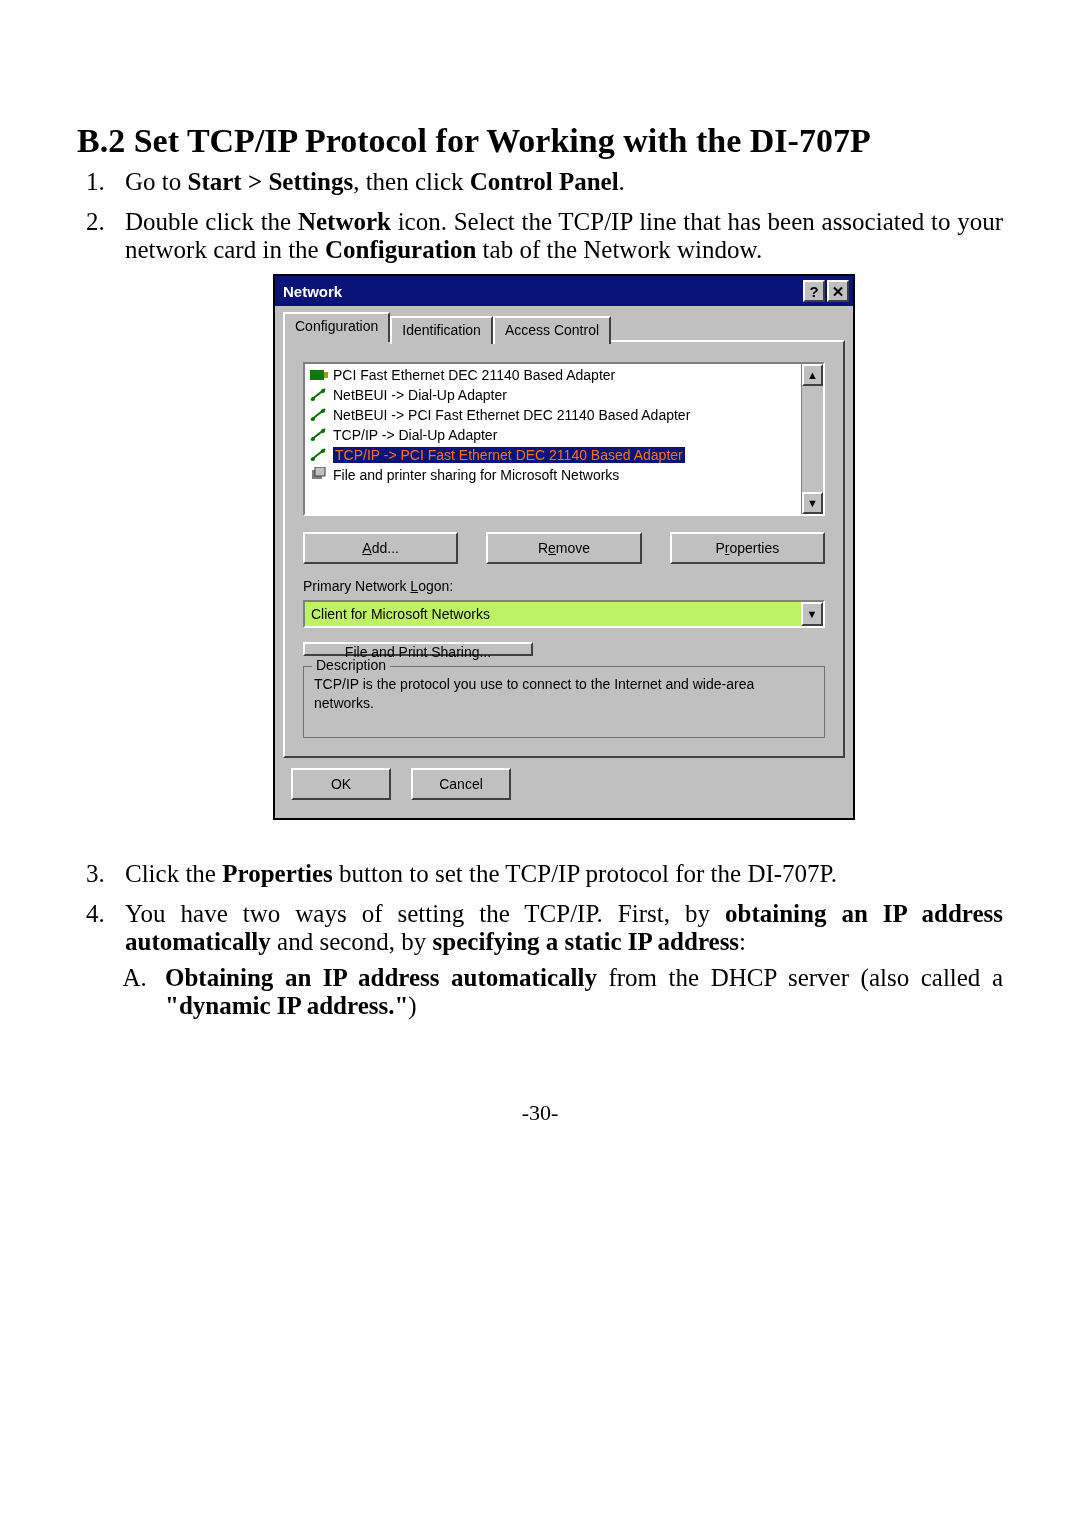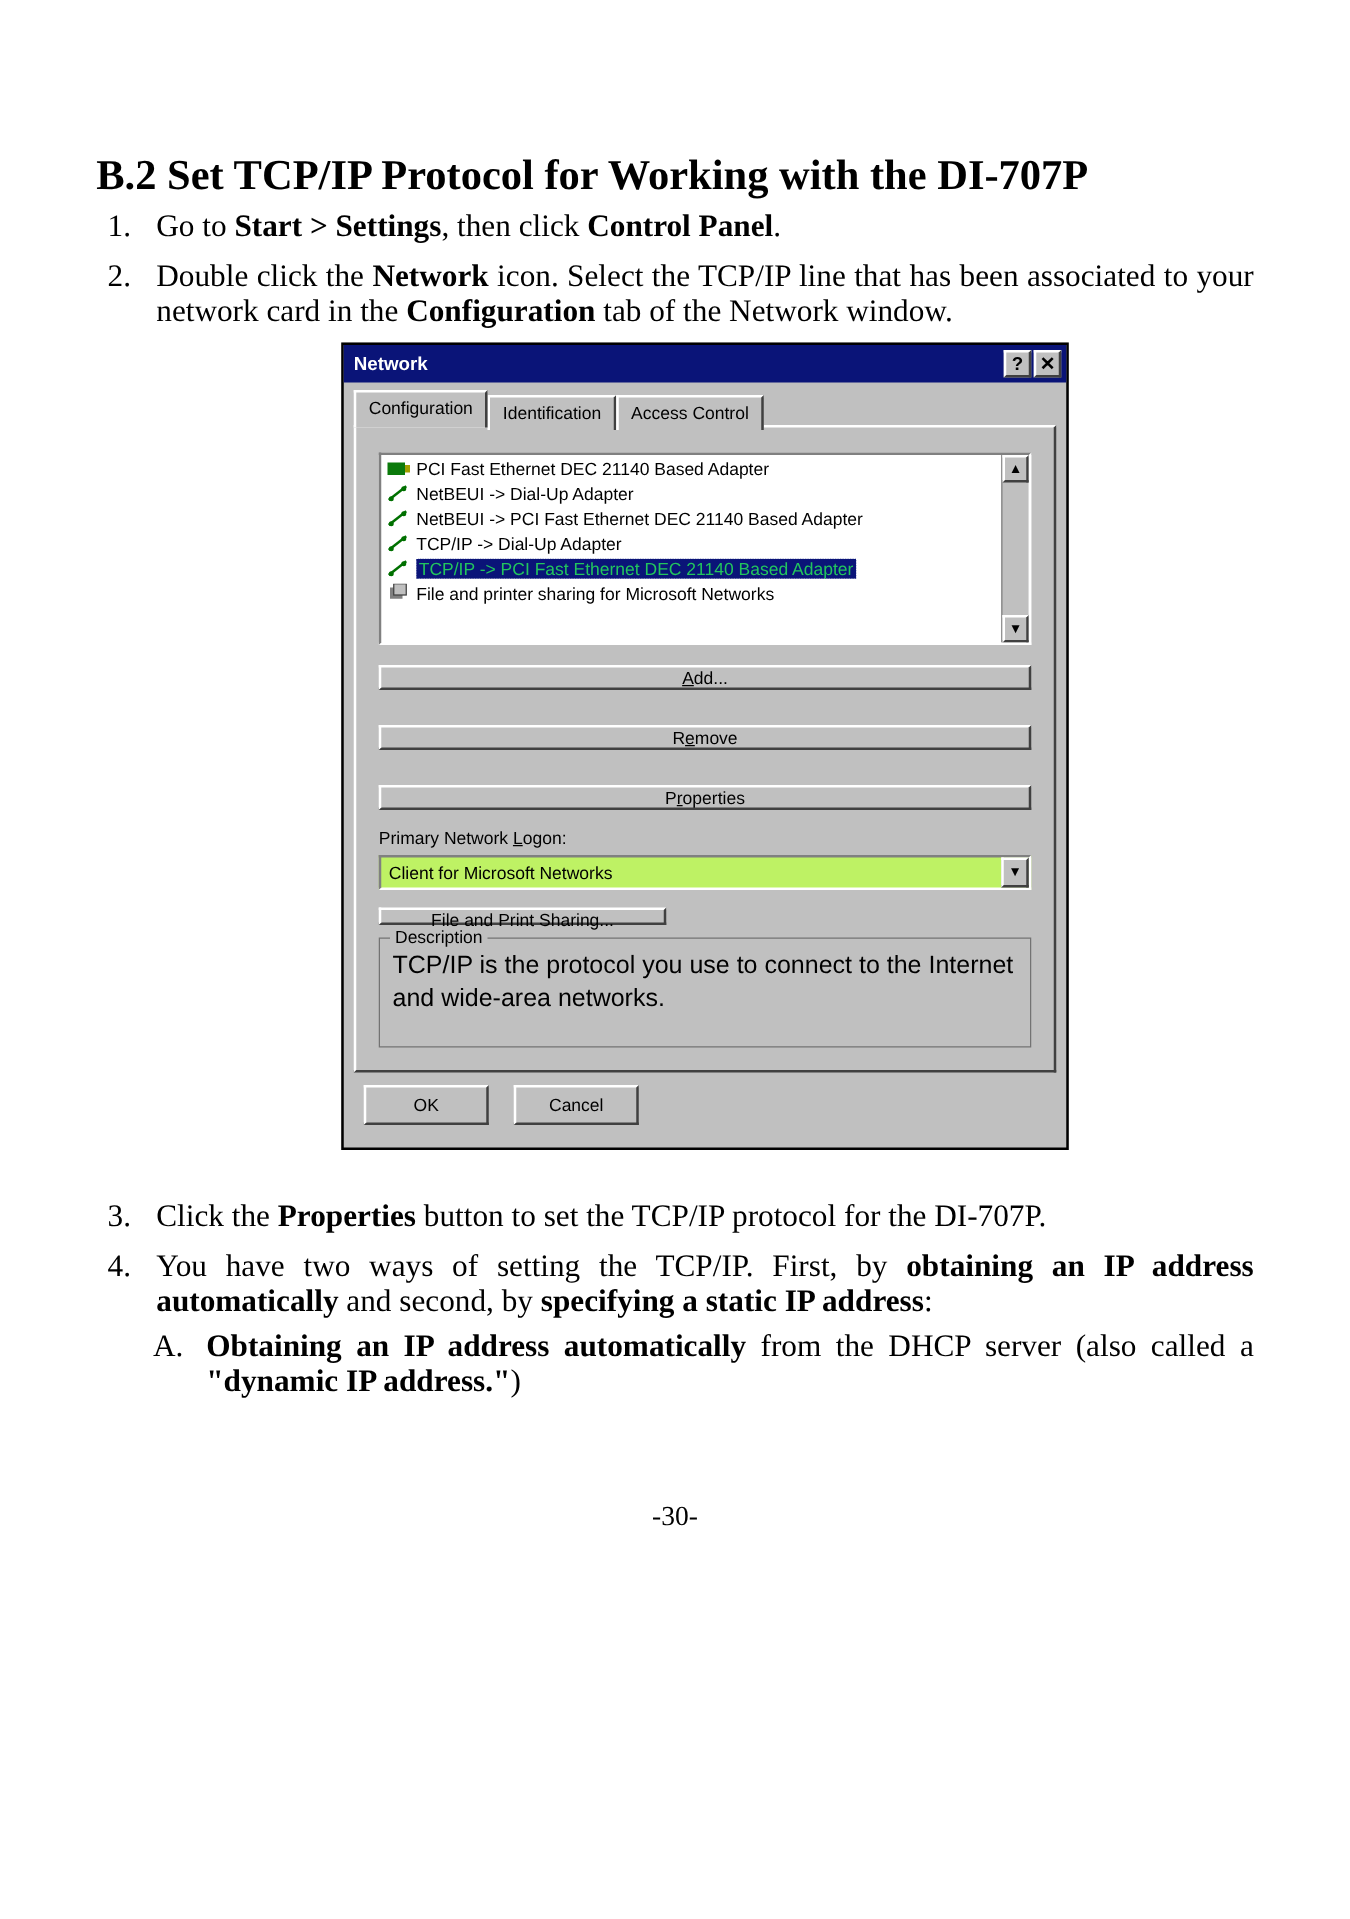--- a/index.html
+++ b/index.html
@@ -122,25 +122,25 @@
     }
     .list-row {
       display:flex; align-items:center;
       padding: 2px 4px;
       font-size: 14px;
       white-space: nowrap;
     }
     .list-row .icon { width: 20px; height: 16px; margin-right: 4px; flex:none; }
     .list-row.selected { }
     .list-row.selected .rowtext {
-      background: #0a1478; color:#22c55e;
+      background: #0a1478; color:#f97316;
       outline: 1px dotted #fff;
       padding: 0 2px;
     }
-    .btn-row { display:flex; gap: 28px; margin-top: 16px; margin-bottom: 14px; flex-direction: column; }
+    .btn-row { display:flex; gap: 28px; margin-top: 16px; margin-bottom: 14px; }
     .w9x-btn {
       flex:1;
       height: 32px;
       background: #c0c0c0;
       border: 2px solid #fff;
       border-right-color: #404040;
       border-bottom-color: #404040;
       font-size: 14px;
       display:flex; align-items:center; justify-content:center;
     }
@@ -181,21 +181,21 @@
       position: relative;
       margin-bottom: 4px;
     }
     .groupbox .legend {
       position:absolute;
       top: -10px; left: 8px;
       background:#c0c0c0;
       padding: 0 4px;
       font-size: 14px;
     }
-    .groupbox .desc-text { font-size: 20px; line-height: 1.35; }
+    .groupbox .desc-text { font-size: 14px; line-height: 1.35; }
     .dlg-footer {
       display:flex; justify-content:flex-start; gap: 20px;
       padding: 10px 8px;
     }
     .footer-btn {
       width: 100px; height: 32px;
       background:#c0c0c0;
       border: 2px solid #fff;
       border-right-color:#404040; border-bottom-color:#404040;
       font-size: 14px;

